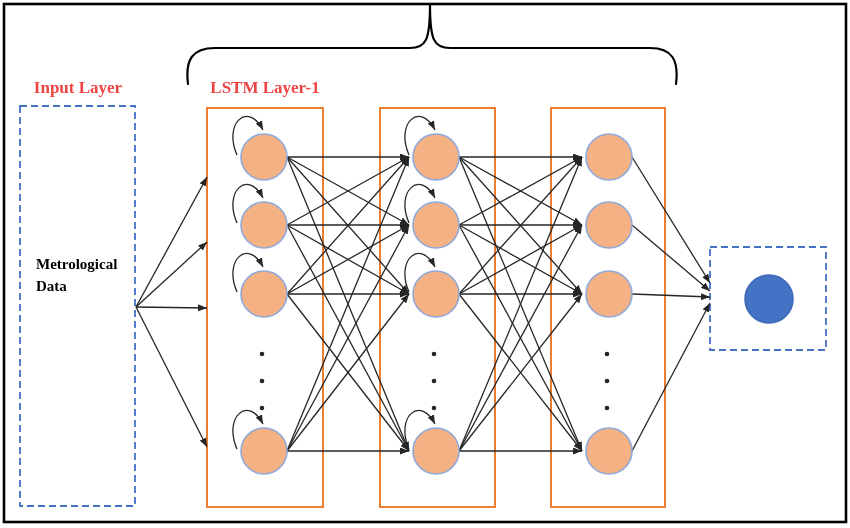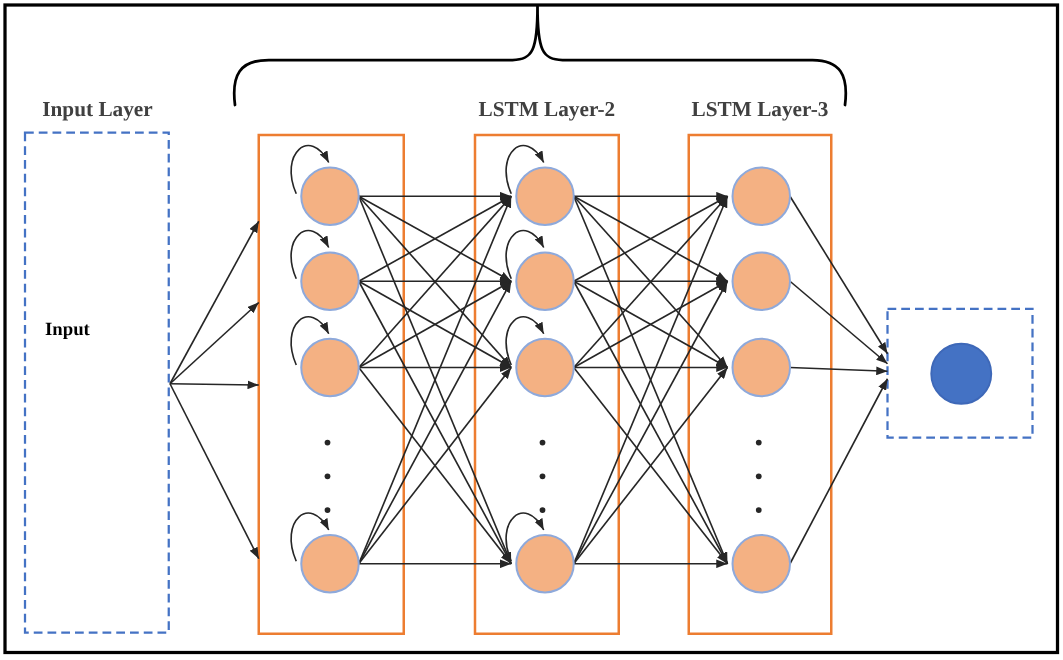--- a/index.html
+++ b/index.html
@@ -7,21 +7,21 @@
     position:relative;
     width:850px;height:528px;
     background:#ffffff;
     font-family:"Liberation Serif", serif;
     overflow:hidden;
   }
   #net{position:absolute;left:0;top:0;}
   .lbl{
     position:absolute;
     font-weight:bold;
-    color:#404040;
+    color:#ef4444;
     font-size:17px;
     text-align:center;
     white-space:nowrap;
     line-height:19px;
   }
   .para{
     position:absolute;
     font-weight:bold;
     color:#000;
     font-size:15px;
@@ -114,22 +114,22 @@
       <circle cx="434" cy="381" r="2.3" fill="#262626"></circle>
       <circle cx="434" cy="408" r="2.3" fill="#262626"></circle>
       <circle cx="607" cy="354" r="2.3" fill="#262626"></circle>
       <circle cx="607" cy="381" r="2.3" fill="#262626"></circle>
       <circle cx="607" cy="408" r="2.3" fill="#262626"></circle>
       <circle cx="769" cy="299" r="24" fill="#4472C4" stroke="#3E68B8" stroke-width="1.5"></circle>
     </svg>
 
   <div class="lbl" style="left:20px;top:78px;width:116px;">Input Layer</div>
 
+  <div class="lbl" style="left:207px;top:78px;width:116px;">LSTM Layer-1</div>
 
-  <div class="lbl" style="left:380px;top:78px;width:115px;">LSTM Layer-2</div>
 
-  <div class="lbl" style="left:551px;top:78px;width:114px;">LSTM Layer-3</div>
 
 
   <div class="para" style="left:36px;top:254px;width:96px;">
-    <span>Input</span>
+    <span>Metrological</span>
+    <span>Data</span>
   </div>
 </div>
 
 </body></html>

